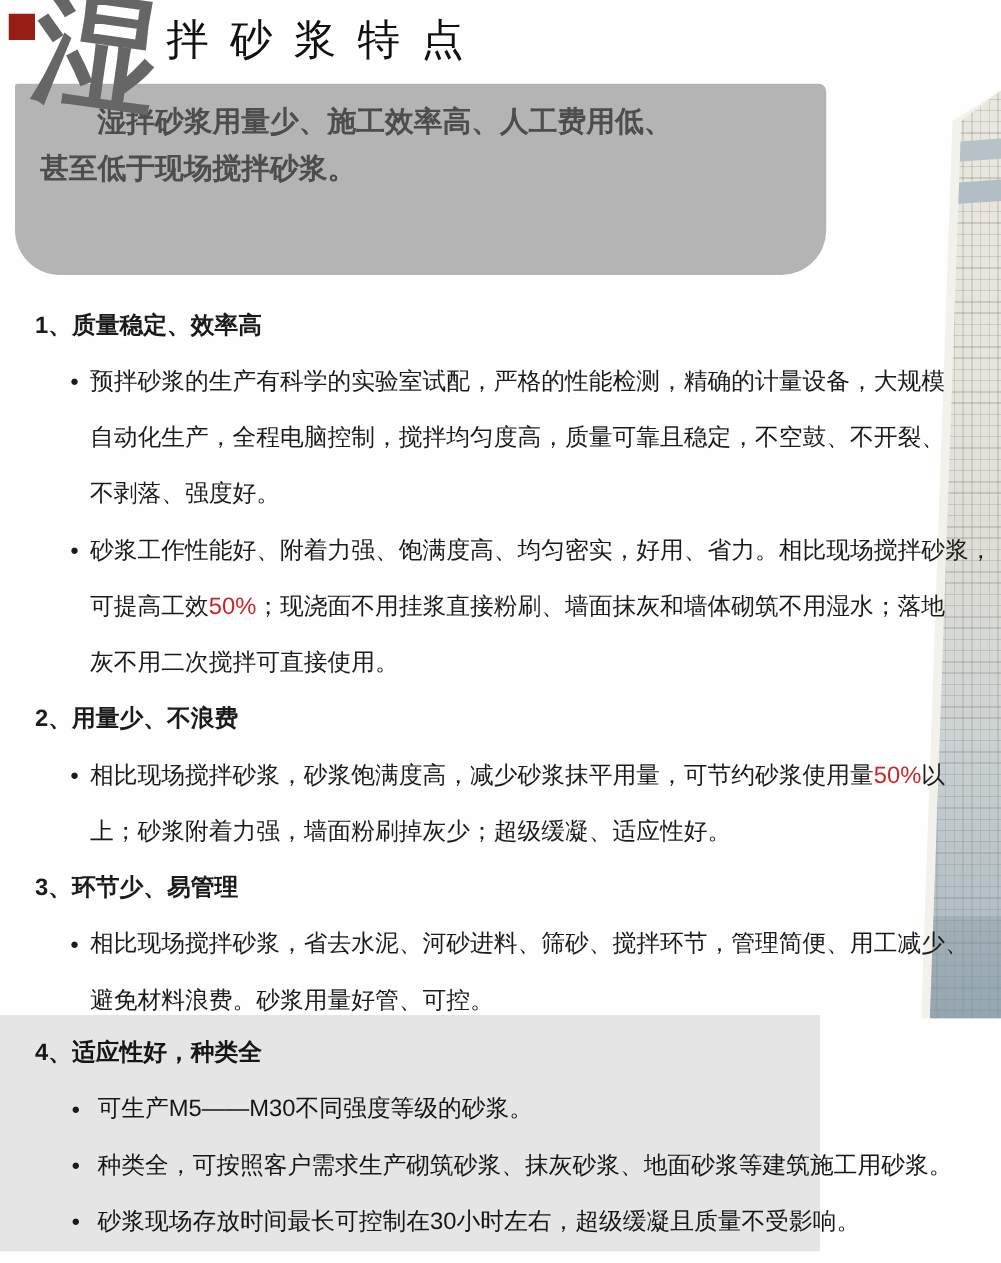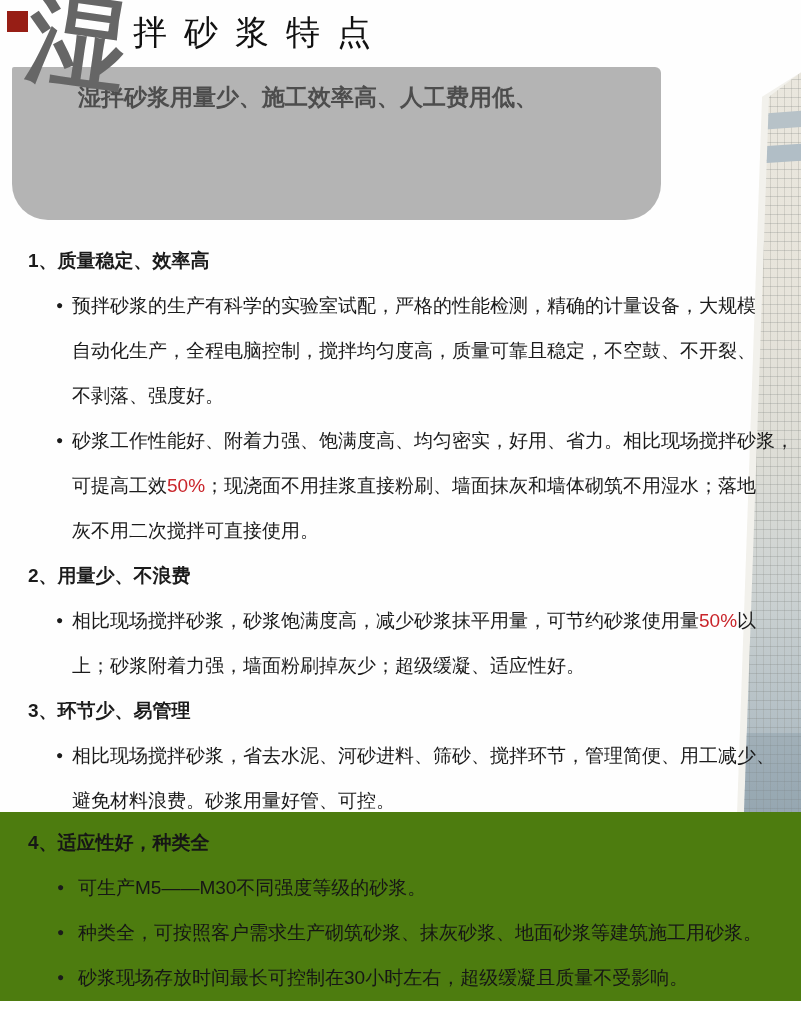--- a/index.html
+++ b/index.html
@@ -60,22 +60,22 @@
   
   .content{position:absolute;left:0;top:238px;width:801px;z-index:3;}
   .line{position:relative;line-height:45px;font-size:19px;color:#1b1b1b;white-space:nowrap;}
   .line.h{padding-left:28px;font-weight:bold;}
   .line.t{padding-left:72px;}
   .line.first::before{content:"●";position:absolute;left:56px;top:0;font-size:12px;color:#1b1b1b;}
   .red{color:#c9252b;}
 
   
   .bottom-box{
-    position:absolute;left:0;top:812px;width:801px;height:189px;z-index:2;
-    background:#4d7c0f;
+    position:absolute;left:0;top:812px;width:656px;height:189px;z-index:2;
+    background:#e5e5e5;
     padding-top:8px;box-sizing:border-box;
   }
   .bottom-box .line{color:#161616;}
   .bottom-box .line.t{padding-left:78px;}
   .bottom-box .line.first::before{left:57px;}
 </style>
 </head>
 <body>
 
 <div class="page">
@@ -84,20 +84,21 @@
     <div class="building-inner">
       <div class="band band1"></div>
       <div class="band band2"></div>
       <div class="bottom-shade"></div>
     </div>
   </div>
 
   <div class="red-square"></div>
   <div class="intro-box">
     <div class="intro-line indent">湿拌砂浆用量少、施工效率高、人工费用低、</div>
+    <div class="intro-line">甚至低于现场搅拌砂浆。</div>
   </div>
   <div class="big-char">湿</div>
   <div class="title-rest">拌砂浆特点</div>
 
   <div class="content">
     <div class="line h">1、质量稳定、效率高</div>
 
     <div class="line t first">预拌砂浆的生产有科学的实验室试配，严格的性能检测，精确的计量设备，大规模</div>
     <div class="line t">自动化生产，全程电脑控制，搅拌均匀度高，质量可靠且稳定，不空鼓、不开裂、</div>
     <div class="line t">不剥落、强度好。</div>

